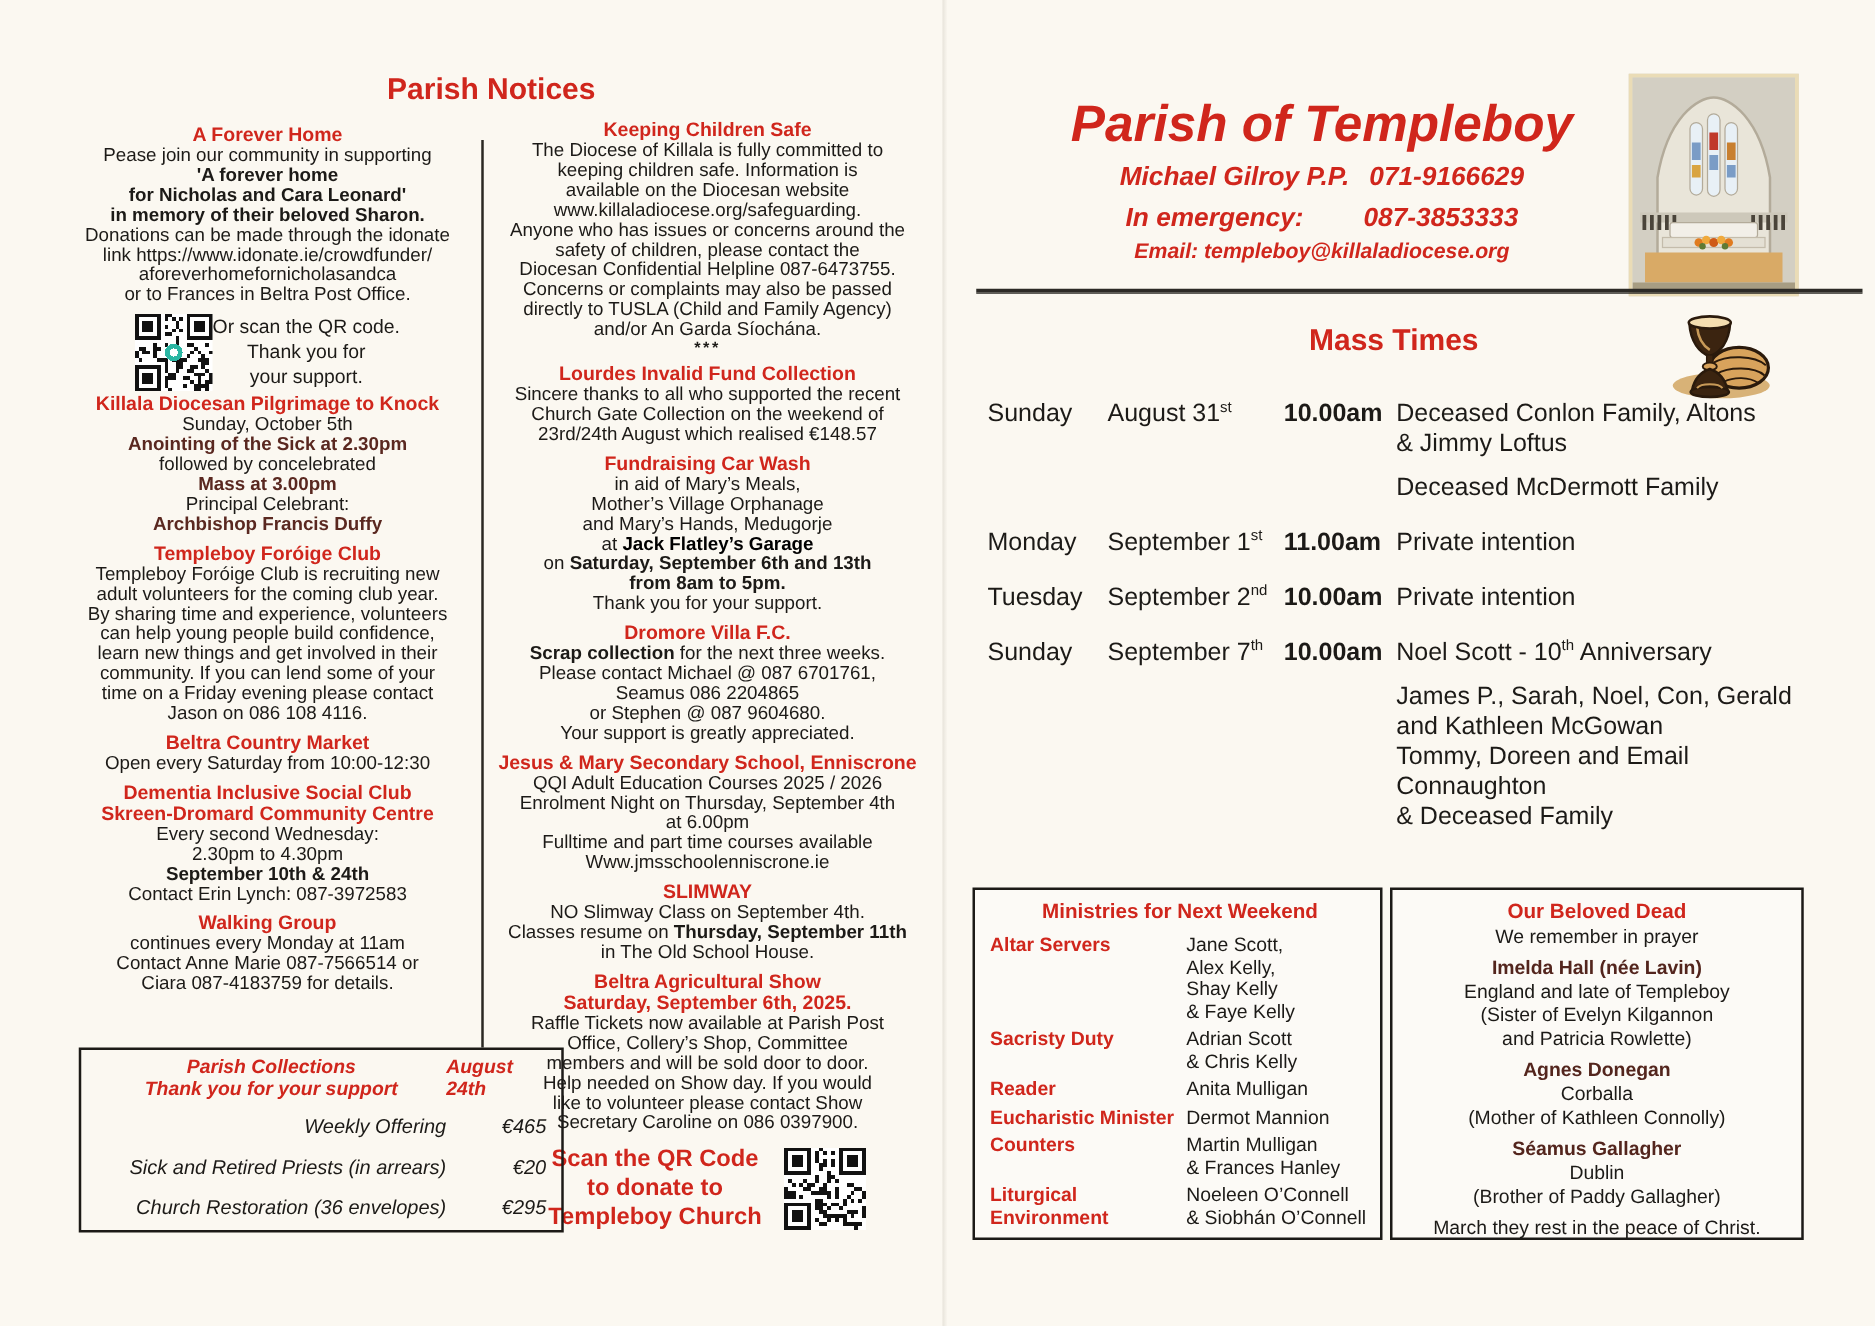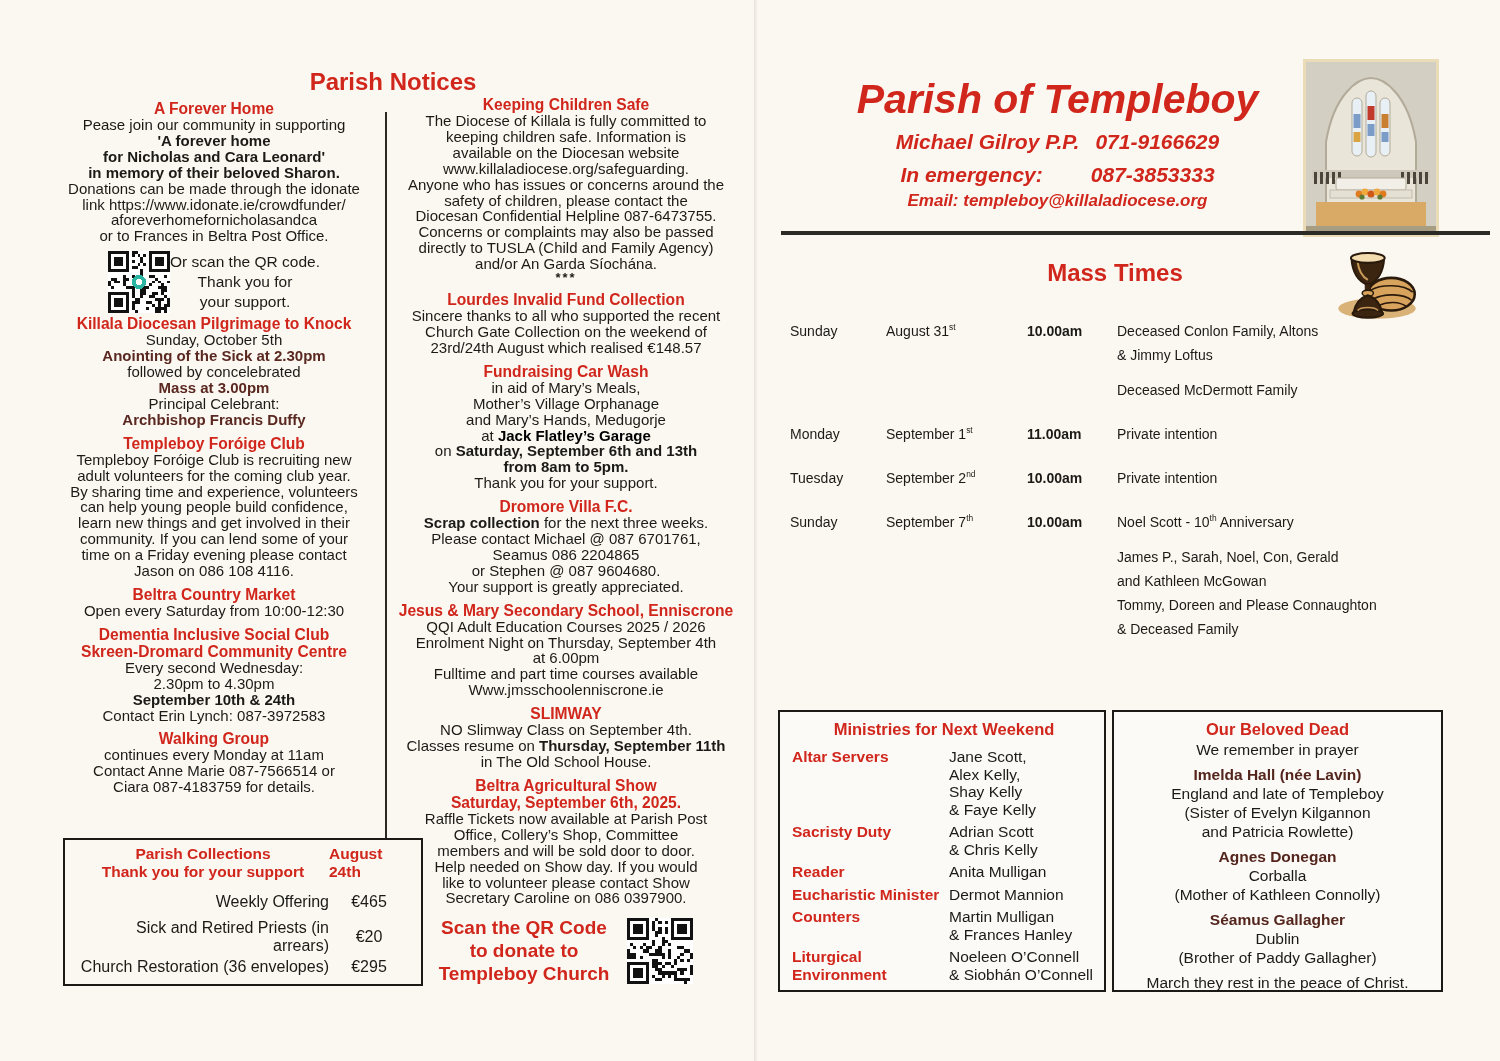--- a/index.html
+++ b/index.html
@@ -8,21 +8,21 @@
     background:#fbf8f1;
     font-family:"Liberation Sans", sans-serif;
     color:#1c1a17;
   }
   .abs{position:absolute}
   sup{font-size:60%;vertical-align:super;line-height:0}
   b{font-weight:700}
   .mar{color:#000000}
 
   
-  #pnTitle{left:45px;top:68px;width:696px;text-align:center;
+  #pnTitle{left:45px;top:58px;width:696px;text-align:center;
     font-size:24px;font-weight:700;color:#d0261c}
   #vline{left:385px;top:112px;width:2px;height:726px;background:#2b2823}
   #crease{left:754px;top:0;width:4px;height:100%;
     background:linear-gradient(90deg,rgba(110,100,80,.14),rgba(255,255,255,0))}
 
   #col1{left:45px;top:100px;width:338px}
   #col2{left:391px;top:96px;width:350px}
   .sec{margin-bottom:7px;text-align:center}
   .sec .h{color:#d0261c;font-weight:700;font-size:15.6px;line-height:17px}
   .h.i,.ln.i{}
@@ -32,28 +32,28 @@
   .ln.stars{font-weight:700;font-size:13px;letter-spacing:2px;line-height:12px}
 
   .qrline{display:flex;justify-content:center;align-items:center;margin:6px 0 2px}
   .qr{width:62px;height:62px;display:block}
   .qrcap{font-size:15.5px;line-height:20px;text-align:center}
 
   .donate{display:flex;justify-content:center;align-items:center;gap:18px;margin-top:10px}
   .donate .cap{color:#d0261c;font-weight:700;font-size:19px;line-height:23px;text-align:center}
   .donate .qr{width:66px;height:66px}
 
-  #collections{left:63px;top:838px;width:360px;height:148px;
-    border:2.5px solid #1c1a17;box-sizing:border-box;padding:5px 12px 0 12px;}
+  #collections{left:63px;top:838px;width:388px;height:148px;
+    border:2.5px solid #1c1a17;box-sizing:border-box;padding:5px 12px 0 12px;font-style:italic}
   .crow{display:grid;grid-template-columns:1fr 80px;align-items:center}
   .chead{color:#d0261c;font-weight:700;font-size:15.5px;line-height:17.5px;text-align:center}
   .chead.r{text-align:left}
   .crow.body{height:32.5px;font-size:16px}
   .clabel{text-align:right}
-  .camt{text-align:center}
+  .camt{text-align:right}
   .crow.hd{margin-bottom:6px;align-items:start}
 
   
   #hdr{left:770px;top:76px;width:575px;text-align:center;
     color:#d0261c;font-style:italic;font-weight:700}
   #hdrTitle{font-size:41px;line-height:46px}
   .hline1{margin-top:7px;font-size:21px;line-height:26px}
   .hl-gap{display:inline-block;width:16px}
   .hl-gap2{display:inline-block;width:48px}
   .hline3{font-size:17px;line-height:22px;margin-top:2px}
@@ -61,21 +61,21 @@
   #photo svg{display:block}
 
   #dblrule{left:781px;top:231px;width:709px;height:4px;
     border-top:3px solid #2c2a26;border-bottom:1.5px solid #2c2a26;box-sizing:border-box}
 
   #mtTitle{left:780px;top:259px;width:670px;text-align:center;
     font-size:24px;font-weight:700;color:#d0261c}
   #chalice{left:1326px;top:243px;width:102px;height:82px}
 
   #massRows{left:790px;top:319px;width:674px}
-  .mrow{display:grid;grid-template-columns:96px 141px 90px auto;margin-bottom:20px;font-size:14px}
+  .mrow{display:grid;grid-template-columns:96px 141px 90px auto;margin-bottom:20px;font-size:20px}
   .mday,.mdate,.mil{line-height:24px}
   .mtime{font-weight:700;line-height:24px}
   .mgap{height:11px}
 
   .boxed{border:2.5px solid #1c1a17;box-sizing:border-box;background:rgba(255,255,255,.35)}
   #minBox{left:778px;top:710px;width:328px;height:282px;padding:8px 8px 0 12px}
   #minTitle{text-align:center;color:#d0261c;font-weight:700;font-size:16.5px;margin-bottom:9px}
   .minrow{display:grid;grid-template-columns:157px auto;margin-bottom:5px;
     font-size:15.5px;line-height:17.5px}
   .role{color:#d0261c;font-weight:700}
@@ -569,21 +569,21 @@
     </div>
     <div class="mrow">
       <div class="mday">Sunday</div>
     <div class="mdate">September 7<sup>th</sup></div>
     <div class="mtime">10.00am</div>
     <div class="mint">
         <div class="mil">Noel Scott - 10<sup>th</sup> Anniversary</div>
         <div class="mgap"></div>
         <div class="mil">James P., Sarah, Noel, Con, Gerald</div>
         <div class="mil">and Kathleen McGowan</div>
-        <div class="mil">Tommy, Doreen and Please Connaughton</div>
+        <div class="mil">Tommy, Doreen and Email Connaughton</div>
         <div class="mil">&amp; Deceased Family</div>
       </div>
     </div>
   </div>
 
 <div class="abs boxed" id="minBox">
   <div id="minTitle">Ministries for Next Weekend</div>
   <div id="minRows">
       <div class="minrow">
         <div class="role">Altar Servers</div>

